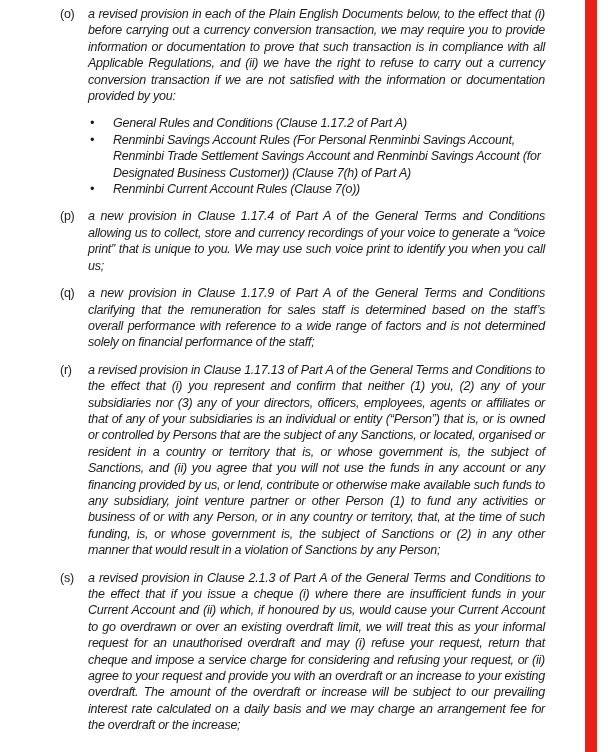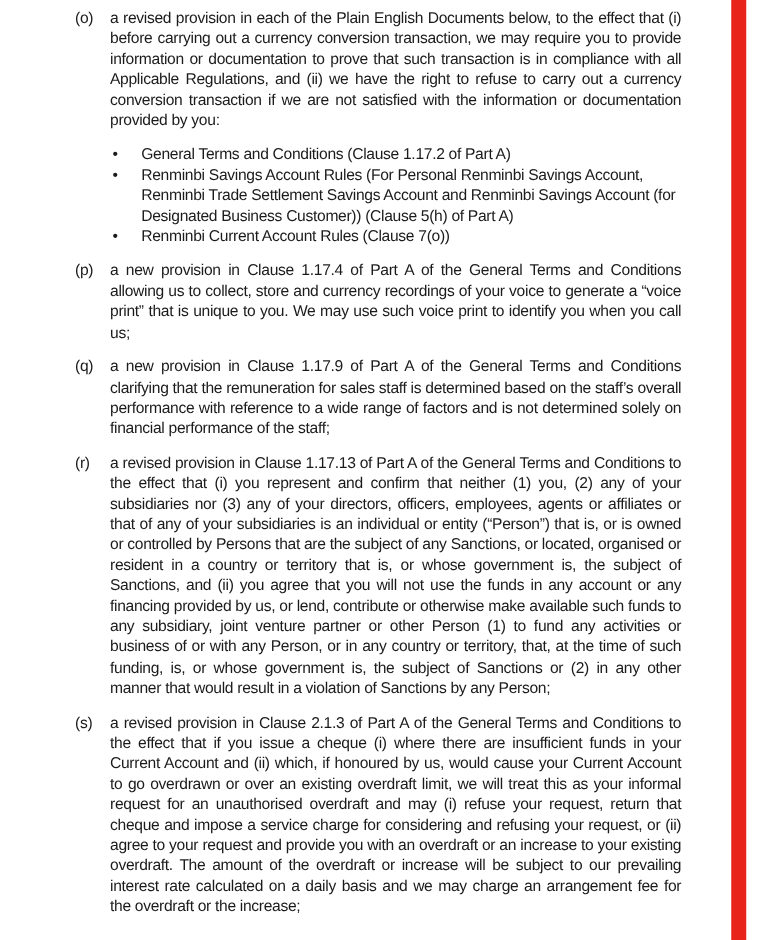--- a/index.html
+++ b/index.html
@@ -35,21 +35,21 @@
     letter-spacing: -0.25px;
   }
   .para {
     display: flex;
     margin-bottom: 11px;
   }
   .plabel {
     flex: 0 0 28px;
     width: 28px;
   }
-  .pbody { width: 457px; }
+  .pbody { width: 457px; font-style: italic; }
   .ptext {
     text-align: justify;
     text-justify: inter-word;
   }
   .bullets {
     list-style: none;
     margin-top: 11px;
   }
   .bullet-item { display: flex; }
   .bullet-glyph {
@@ -70,25 +70,25 @@
 
   <main class="content">
 
     <section class="para">
       <span class="plabel">(o)</span>
       <div class="pbody">
         <p class="ptext">a revised provision in each of the Plain English Documents below, to the effect that (i) before carrying out a currency conversion transaction, we may require you to provide information or documentation to prove that such transaction is in compliance with all Applicable Regulations, and (ii) we have the right to refuse to carry out a currency conversion transaction if we are not satisfied with the information or documentation provided by you:</p>
         <ul class="bullets">
           <li class="bullet-item">
             <span class="bullet-glyph">•</span>
-            <span class="bullet-text">General Terms and Conditions (Clause 1.17.2 of Part A)</span>
+            <span class="bullet-text">General Rules and Conditions (Clause 1.17.2 of Part A)</span>
           </li>
           <li class="bullet-item">
             <span class="bullet-glyph">•</span>
-            <span class="bullet-text">Renminbi Savings Account Rules (For Personal Renminbi Savings Account, Renminbi Trade Settlement Savings Account and Renminbi Savings Account (for Designated Business Customer)) (Clause 5(h) of Part A)</span>
+            <span class="bullet-text">Renminbi Savings Account Rules (For Personal Renminbi Savings Account, Renminbi Trade Settlement Savings Account and Renminbi Savings Account (for Designated Business Customer)) (Clause 7(h) of Part A)</span>
           </li>
           <li class="bullet-item">
             <span class="bullet-glyph">•</span>
             <span class="bullet-text">Renminbi Current Account Rules (Clause 7(o))</span>
           </li>
         </ul>
       </div>
     </section>
 
     <section class="para">

